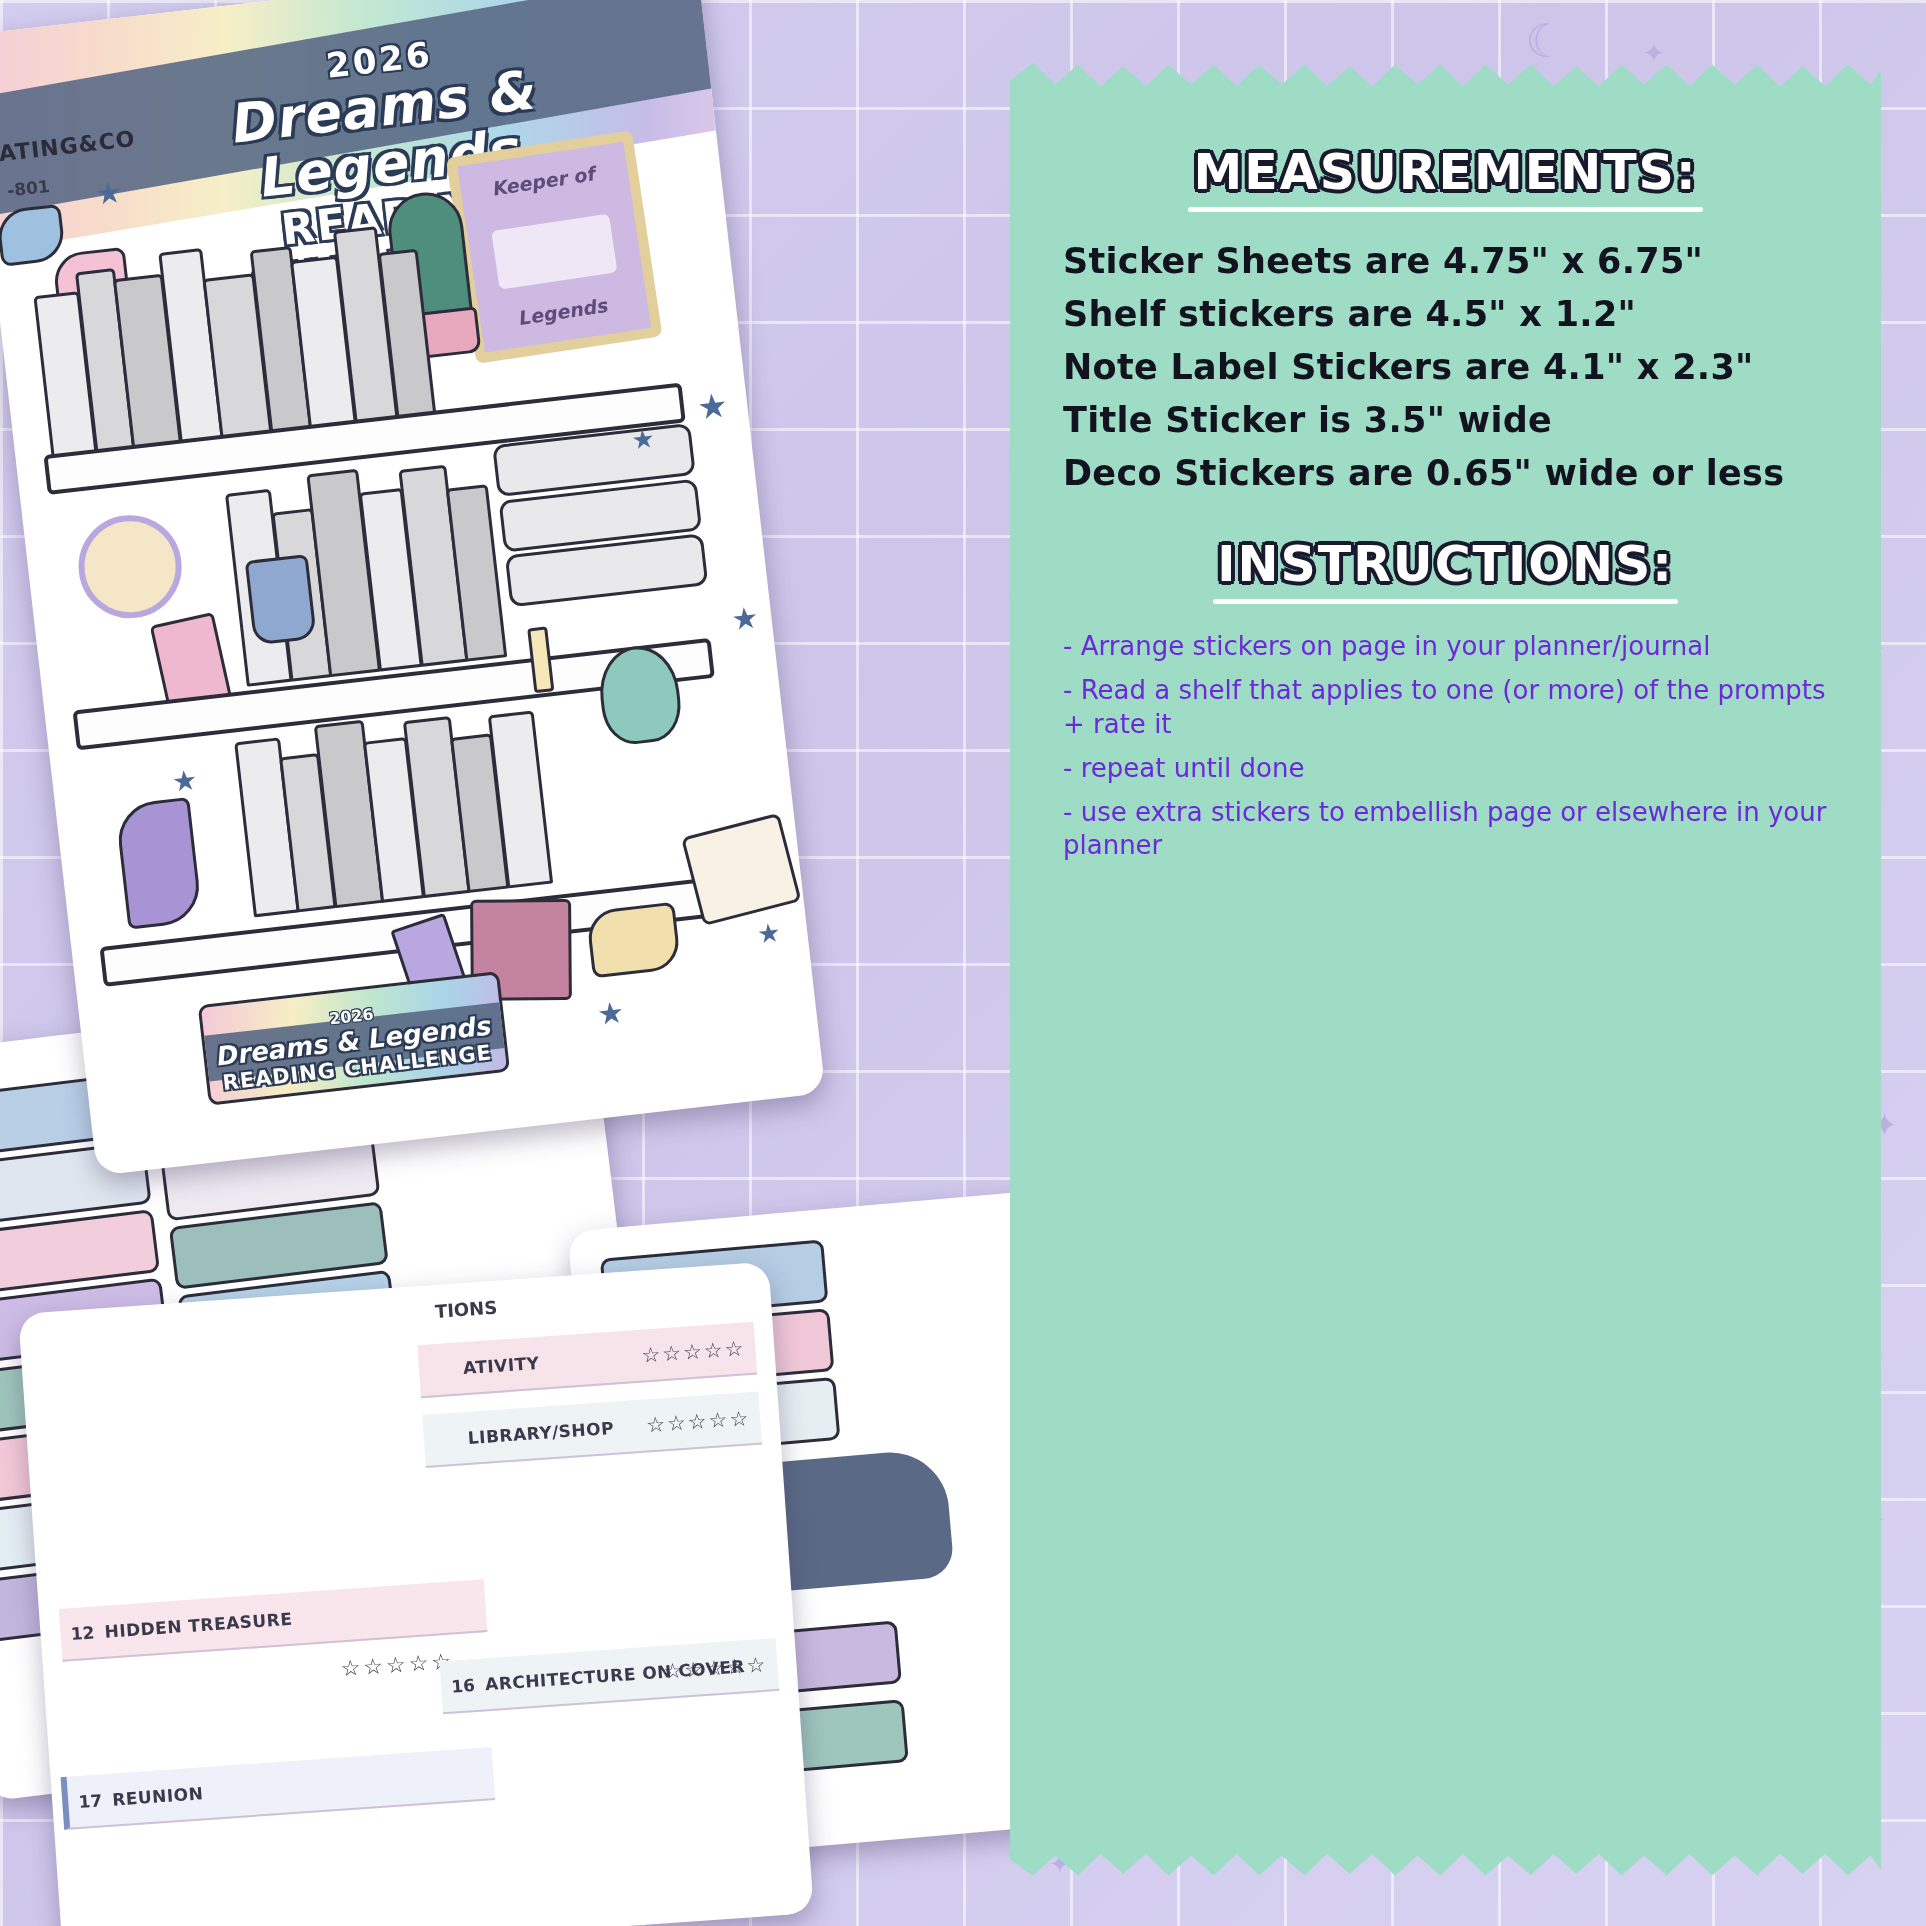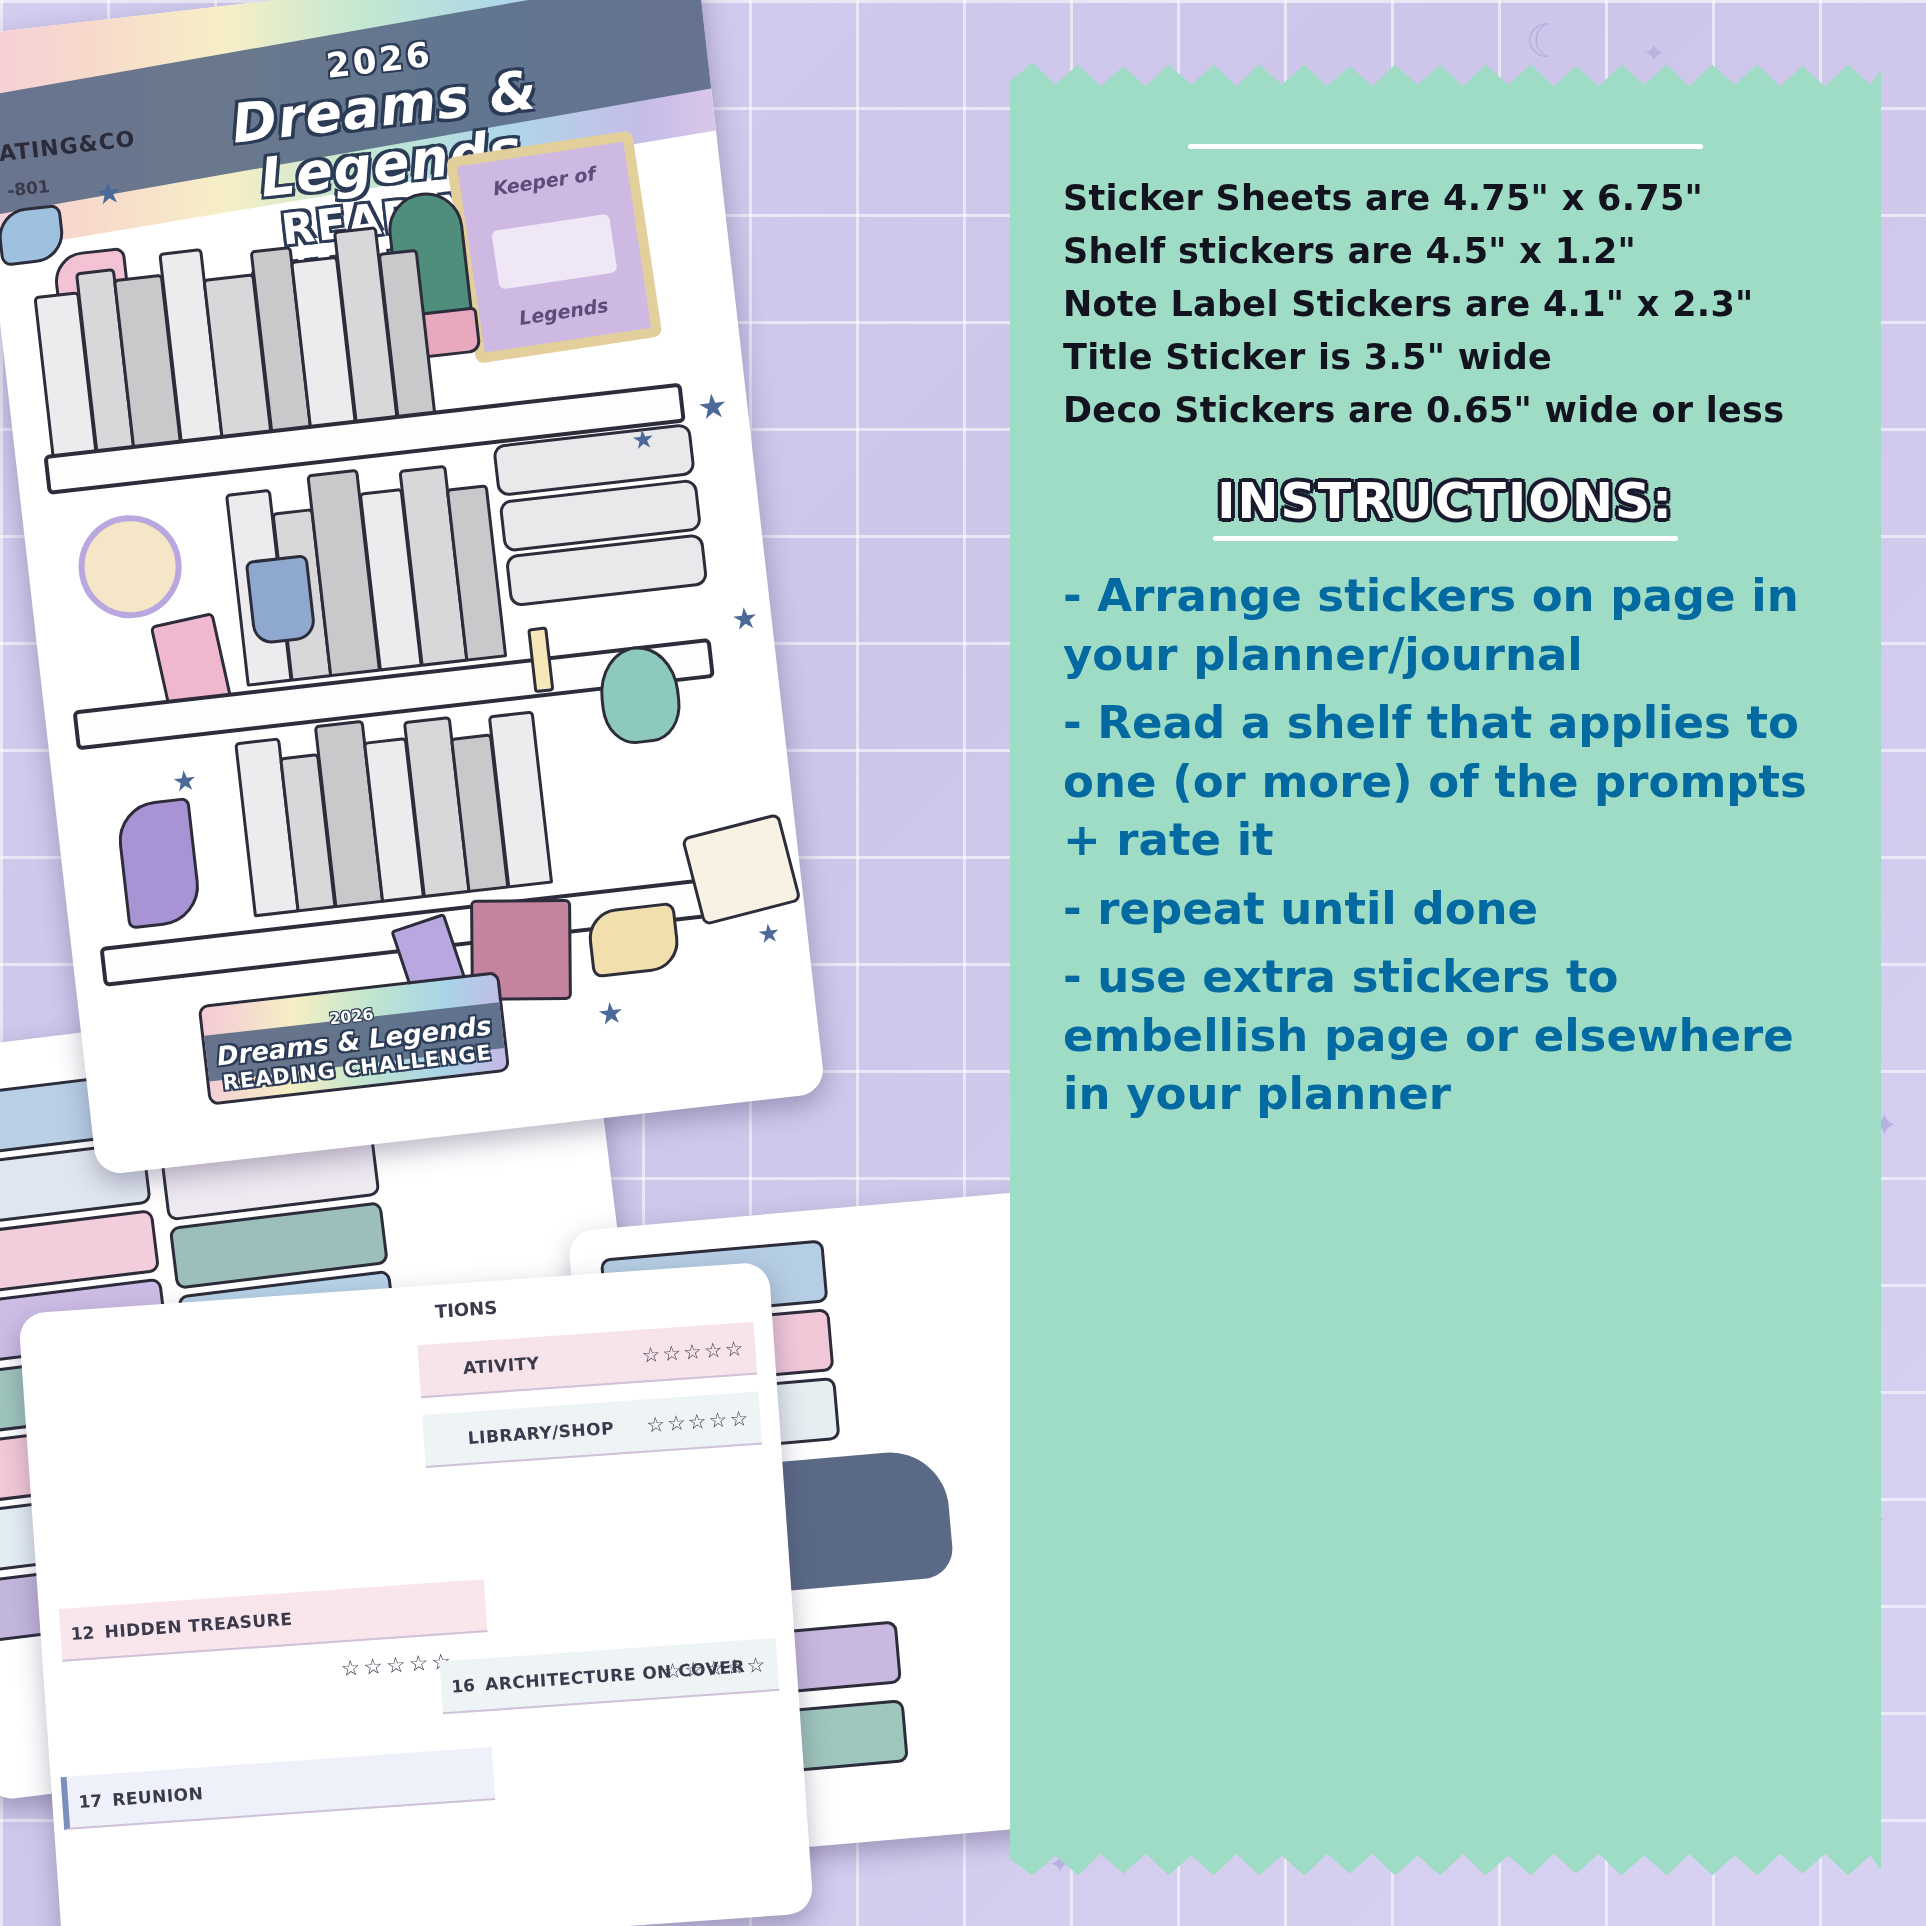--- a/index.html
+++ b/index.html
@@ -60,23 +60,23 @@
   .rule-instr{width:465px;}
   .body-line{
     font-size:35px;
     font-weight:bold;
     color:#13131f;
     line-height:1.34;
     margin:0 0 6px 0;
     letter-spacing:0.3px;
   }
   .instr-line{
-    font-size:45px;
-    font-weight:bold;
-    color:#0369a1;
+    font-size:26px;
+    font-weight:normal;
+    color:#6d28d9;
     line-height:1.3;
     margin:0 0 10px 0;
   }
   .gap{height:34px;}
   .note{
     font-size:34px;font-weight:bold;color:#13131f;line-height:1.34;margin-top:40px;
   }
   
   .sheet{
     position:absolute;
@@ -356,20 +356,21 @@
   <div class="star" style="left:614px;top:465px;font-size:26px;">★</div>
   <div class="star" style="left:693px;top:653px;font-size:30px;">★</div>
   <div class="star" style="left:119px;top:752px;font-size:28px;">★</div>
   <div class="star" style="left:515px;top:1030px;font-size:30px;">★</div>
   <div class="star" style="left:683px;top:970px;font-size:26px;">★</div>
 </div>
 
 <div id="panel">
   <div class="panel-inner">
 
+    <div class="sec-title">MEASUREMENTS:</div>
     <div class="title-rule rule-meas"></div>
 
     <div class="body-line">Sticker Sheets are 4.75" x 6.75"</div>
     <div class="body-line">Shelf stickers are 4.5" x 1.2"</div>
     <div class="body-line">Note Label Stickers are 4.1" x 2.3"</div>
     <div class="body-line">Title Sticker is 3.5" wide</div>
     <div class="body-line">Deco Stickers are 0.65" wide or less</div>
 
     <div class="gap"></div>
 

